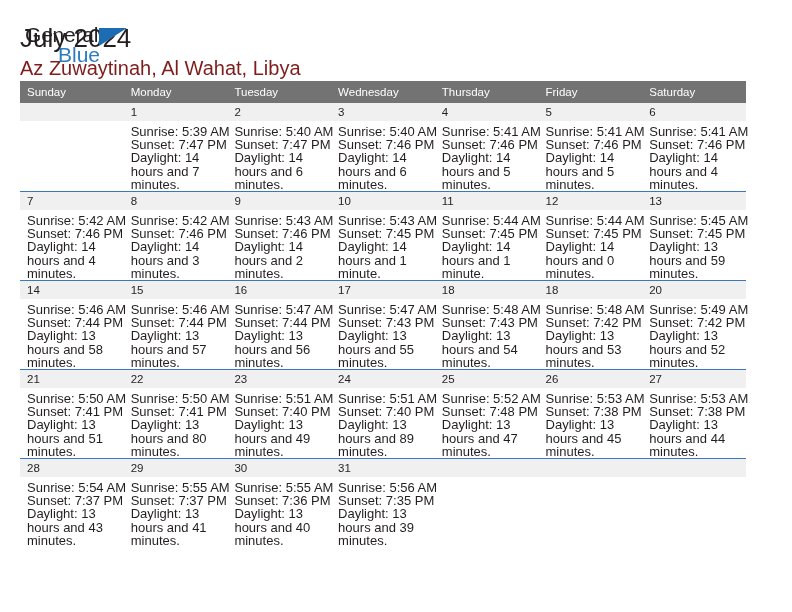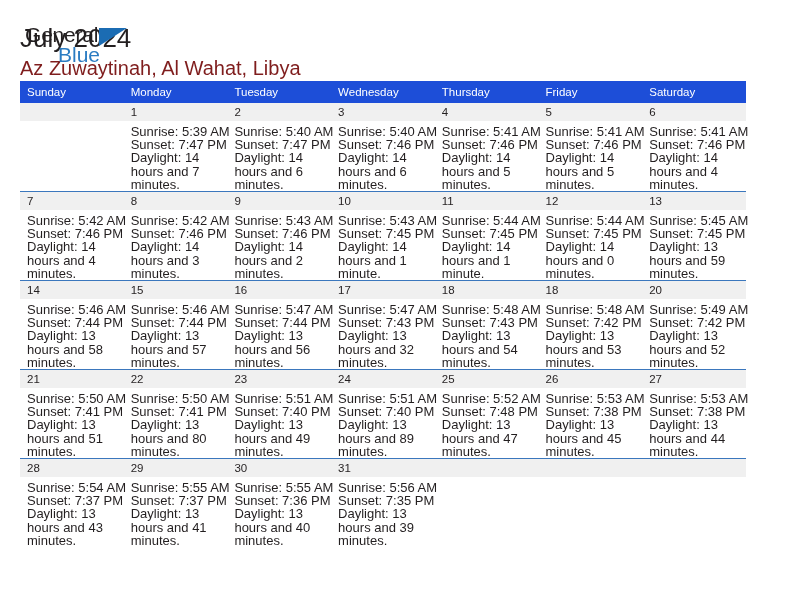--- a/index.html
+++ b/index.html
@@ -72,21 +72,21 @@
   }
 
   
   .cal {
     width: 726px;
     border-collapse: collapse;
     table-layout: fixed;
     margin-top: 9px;
   }
   .cal th {
-    background: #1d4ed8;
+    background: #737373;
     color: #ffffff;
     font-size: 11.5px;
     font-weight: normal;
     text-align: left;
     padding: 5px 0 5px 7px;
     height: 21px;
   }
   .cal td {
     vertical-align: top;
     padding: 0;
@@ -281,21 +281,21 @@
               <div>Sunrise: 5:47 AM</div>
               <div>Sunset: 7:44 PM</div>
               <div class="dl">Daylight: 13 hours and 56 minutes.</div>
             </div>
           </td>
           <td>
             <div class="daynum">17</div>
             <div class="info">
               <div>Sunrise: 5:47 AM</div>
               <div>Sunset: 7:43 PM</div>
-              <div class="dl">Daylight: 13 hours and 32 minutes.</div>
+              <div class="dl">Daylight: 13 hours and 55 minutes.</div>
             </div>
           </td>
           <td>
             <div class="daynum">18</div>
             <div class="info">
               <div>Sunrise: 5:48 AM</div>
               <div>Sunset: 7:43 PM</div>
               <div class="dl">Daylight: 13 hours and 54 minutes.</div>
             </div>
           </td>

